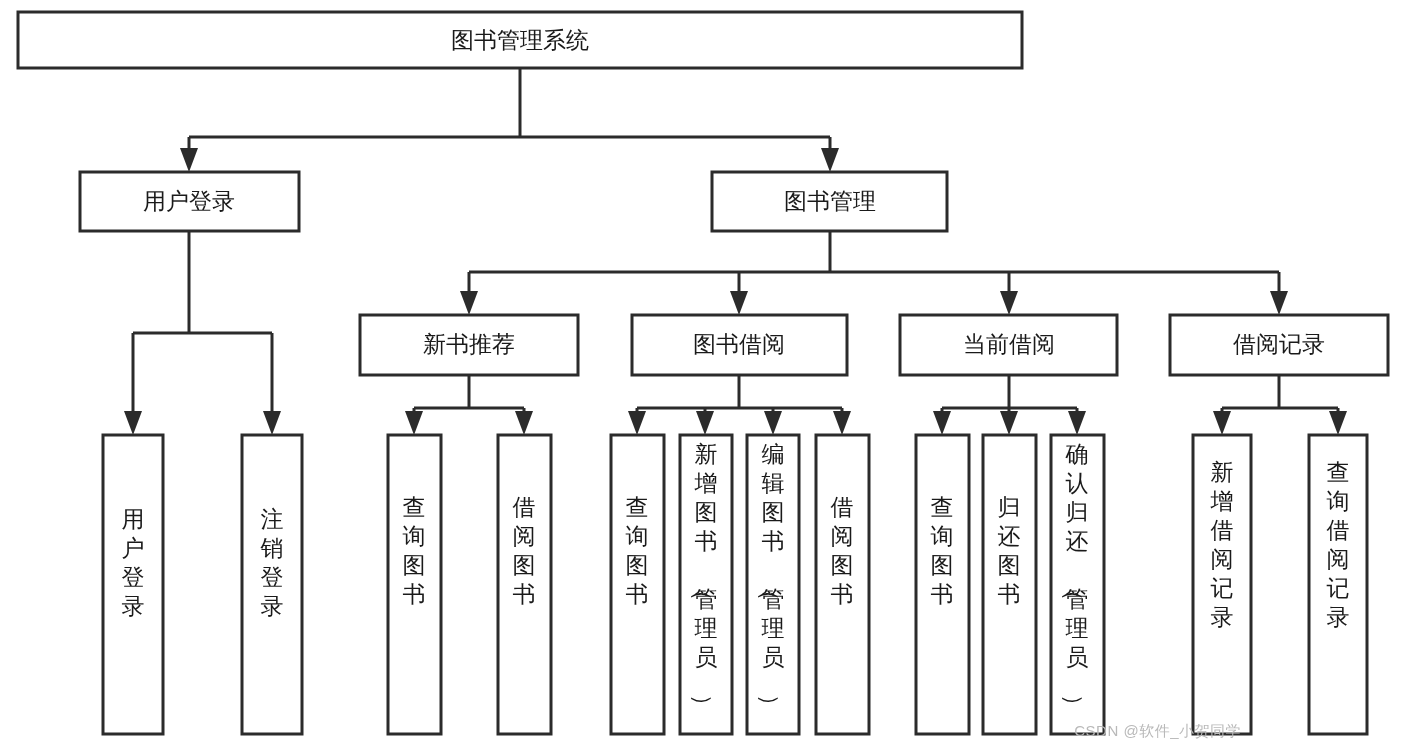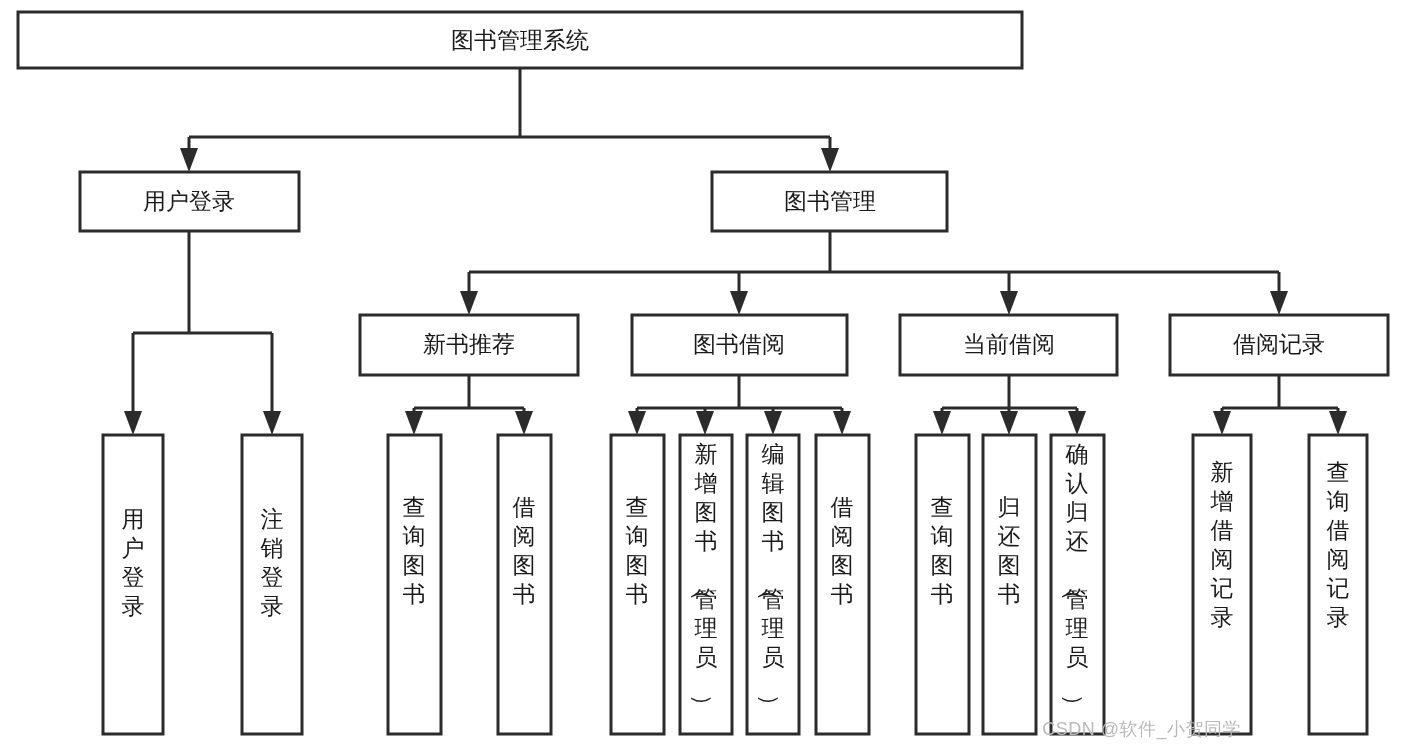--- a/index.html
+++ b/index.html
@@ -48,21 +48,21 @@
     fill: #1a1a1a;
     font-family: "Liberation Sans", "DejaVu Sans", sans-serif;
     font-size: 23px;
     text-anchor: middle;
   }
   .watermark {
     position: absolute;
     right: 14px;
     bottom: 6px;
     font-family: "Liberation Sans", "DejaVu Sans", sans-serif;
-    font-size: 18px;
+    font-size: 15px;
     color: #b9b9b9;
     letter-spacing: 0.5px;
     white-space: nowrap;
     pointer-events: none;
   }
 </style>
 </head>
 <body>
 
 <div id="diagram-root">

